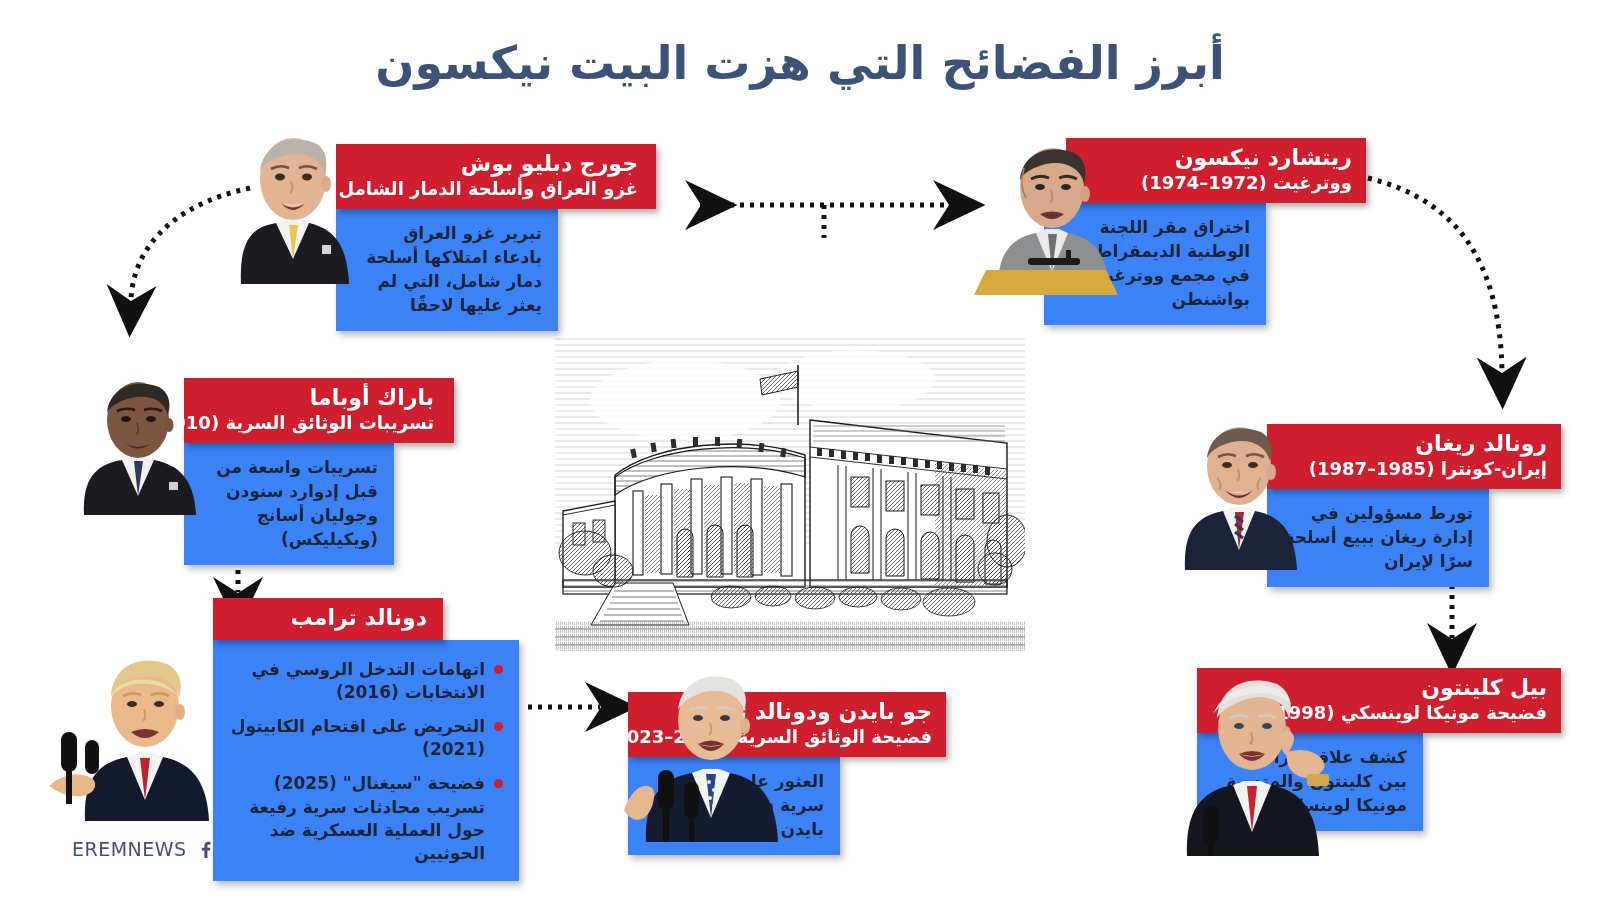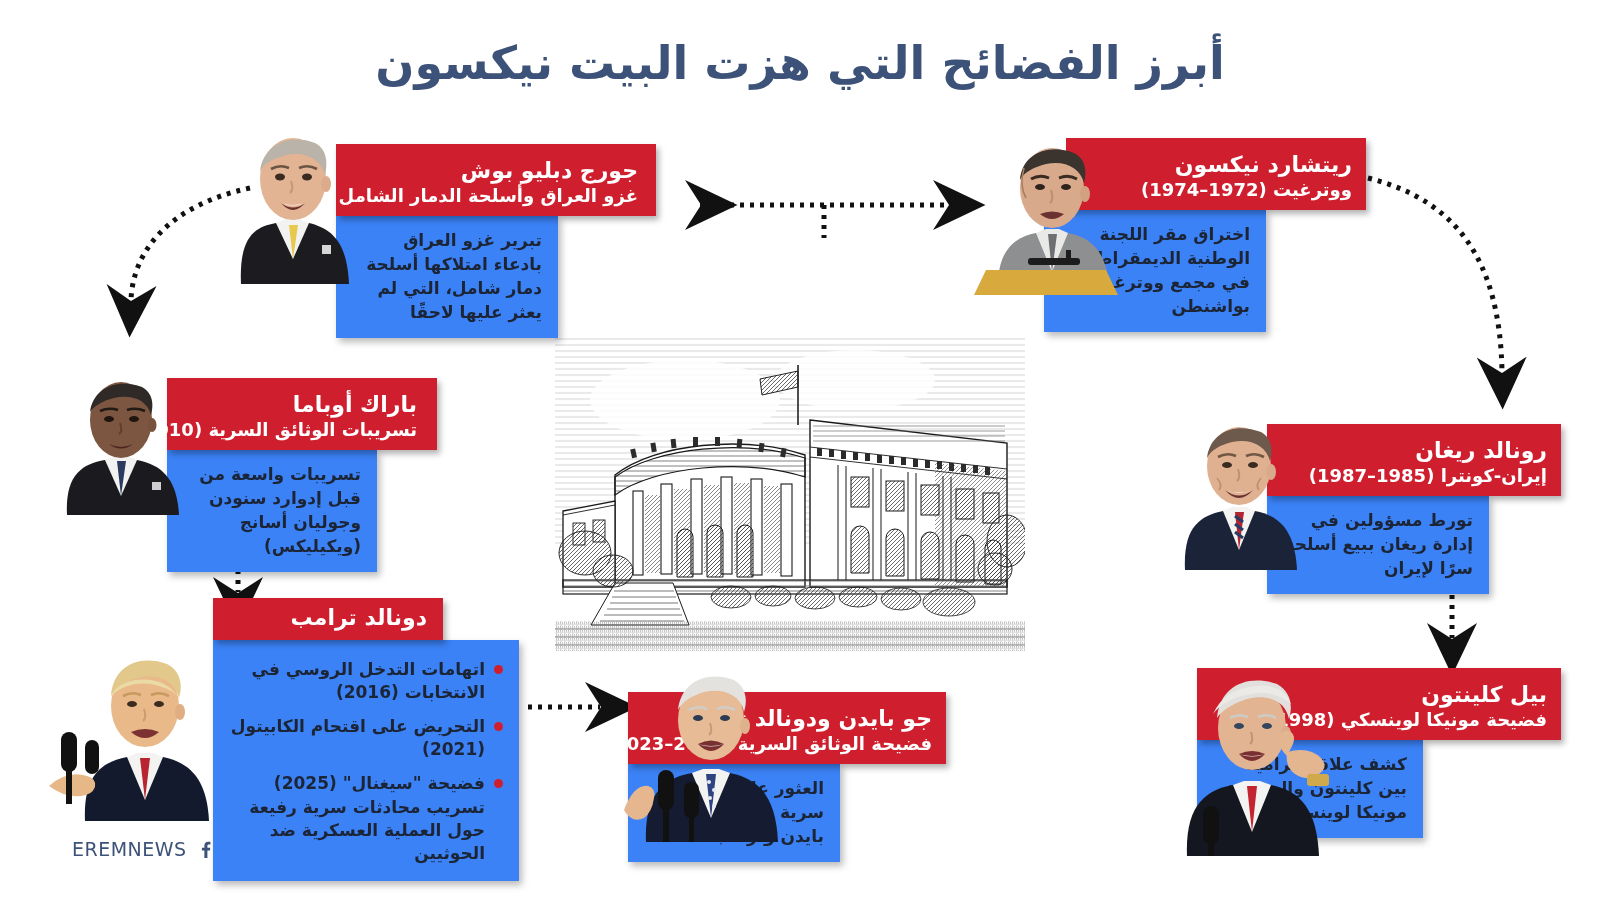--- a/index.html
+++ b/index.html
@@ -33,21 +33,21 @@
   
   .card{position:absolute;}
   .card .photo{position:absolute;z-index:3;}
   .card .photo svg{display:block;}
 
   .hdr{
     position:relative;z-index:2;
     background:#cf1f2e;
     color:#ffffff;
     box-shadow:3px 4px 6px rgba(0,0,0,.30);
-    padding:14px 14px 9px 14px;
+    padding:7px 14px 9px 14px;
     box-sizing:border-box;
     direction:rtl;text-align:right;
   }
   .hdr .nm{font-size:22px;font-weight:bold;line-height:1.18;white-space:nowrap;}
   .hdr .sb{font-size:18px;font-weight:bold;line-height:1.2;white-space:nowrap;margin-top:1px;}
 
   .body{
     position:relative;z-index:1;
     background:#3b82f6;
     color:#1c2536;
@@ -342,21 +342,21 @@
     </div>
     <div class="hdr">
       <div class="nm">ريتشارد نيكسون</div>
       <div class="sb">ووترغيت (1972–1974)</div>
     </div>
     <div class="body" style="width:222px;margin-right:100px;">
       <span>اختراق مقر اللجنة الوطنية الديمقراطية في مجمع ووترغيت بواشنطن</span>
     </div>
   </div>
 
-  <div class="card" style="left:167px;top:378px;width:270px;">
+  <div class="card" style="left:184px;top:378px;width:270px;">
     <div class="photo" style="left:-150px;top:-8px;">
       <svg width="180" height="145" viewBox="0 0 180 145">
         <g>
           <path d="M50,145 C48,106 64,94 88,90 L120,90 C146,95 160,110 162,145 Z" fill="#1a1a1f"></path>
           <path d="M88,90 L104,126 L120,90 L111,86 L97,86 Z" fill="#f2f2f0"></path>
           <path d="M100,91 L104,126 L109,91 Z" fill="#2b3a5e"></path>
           <ellipse cx="104" cy="50" rx="31" ry="38" fill="#7c5640"></ellipse>
           <path d="M73,42 C76,18 100,8 125,17 C136,23 137,35 134,45 C130,30 115,24 97,28 C85,31 77,36 73,42 Z" fill="#2f2a28"></path>
           <ellipse cx="92" cy="49" rx="5" ry="3" fill="#20150f"></ellipse>
           <ellipse cx="117" cy="49" rx="5" ry="3" fill="#20150f"></ellipse>

